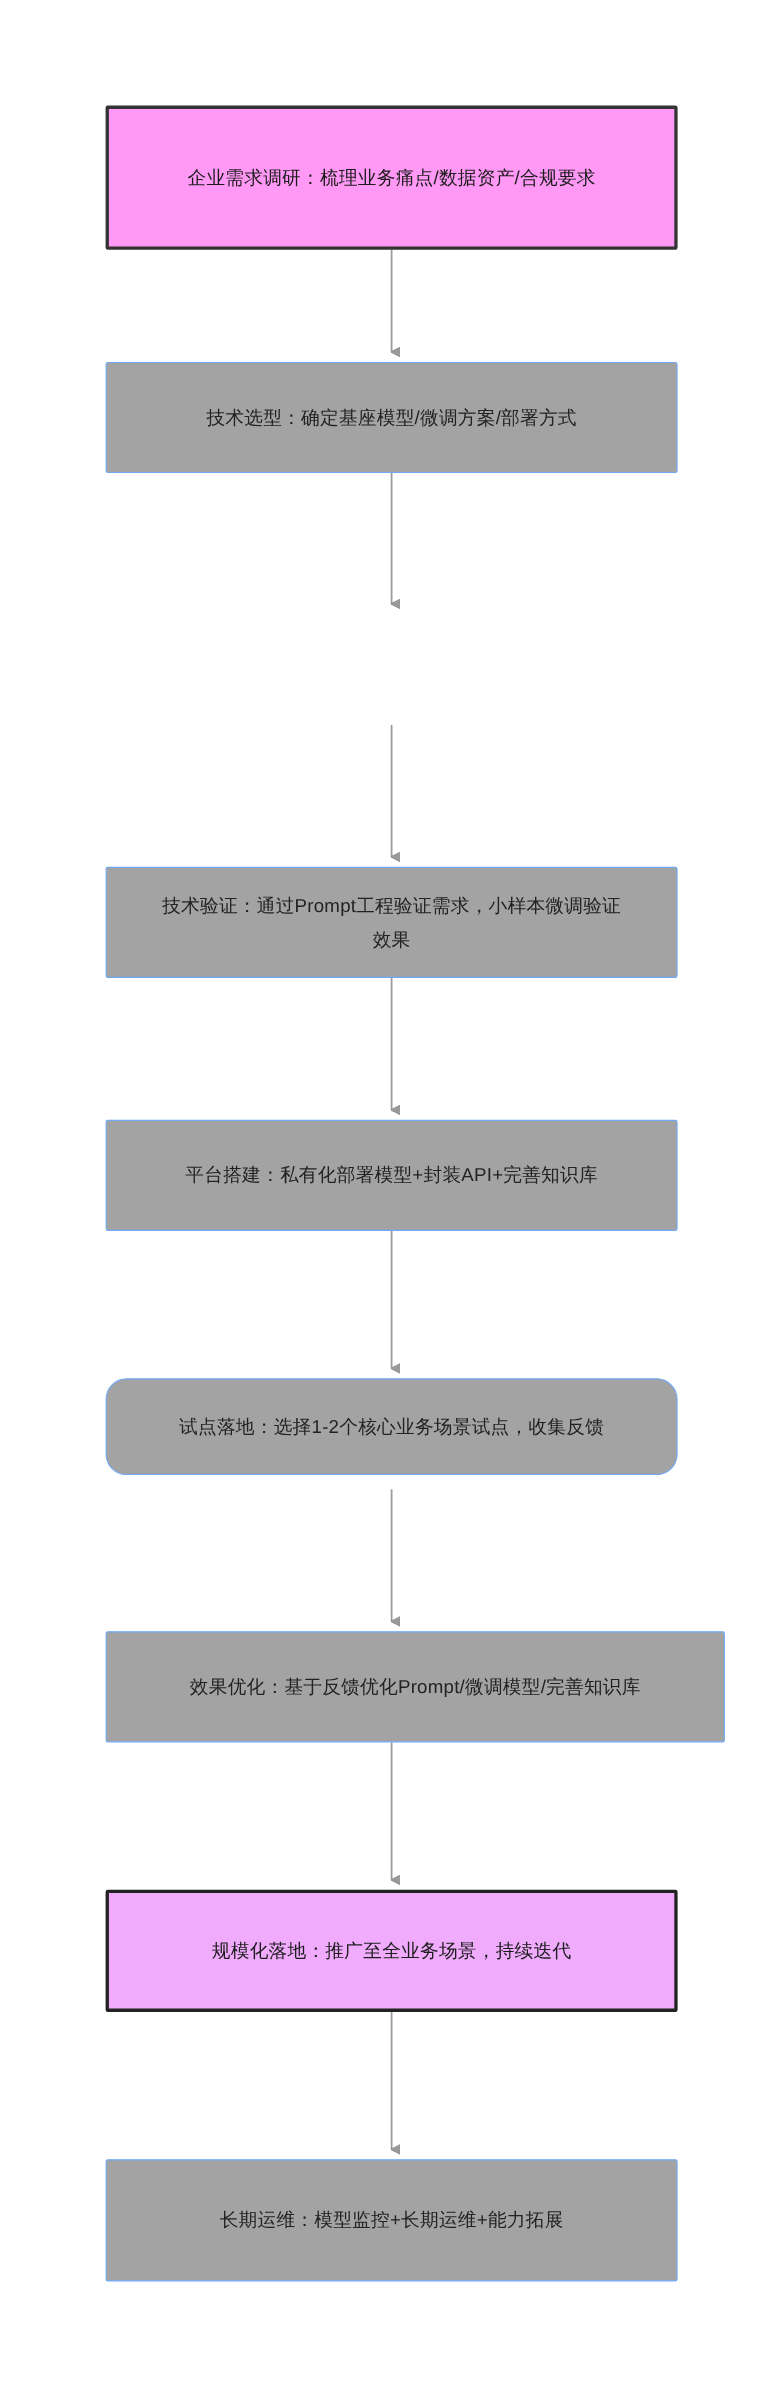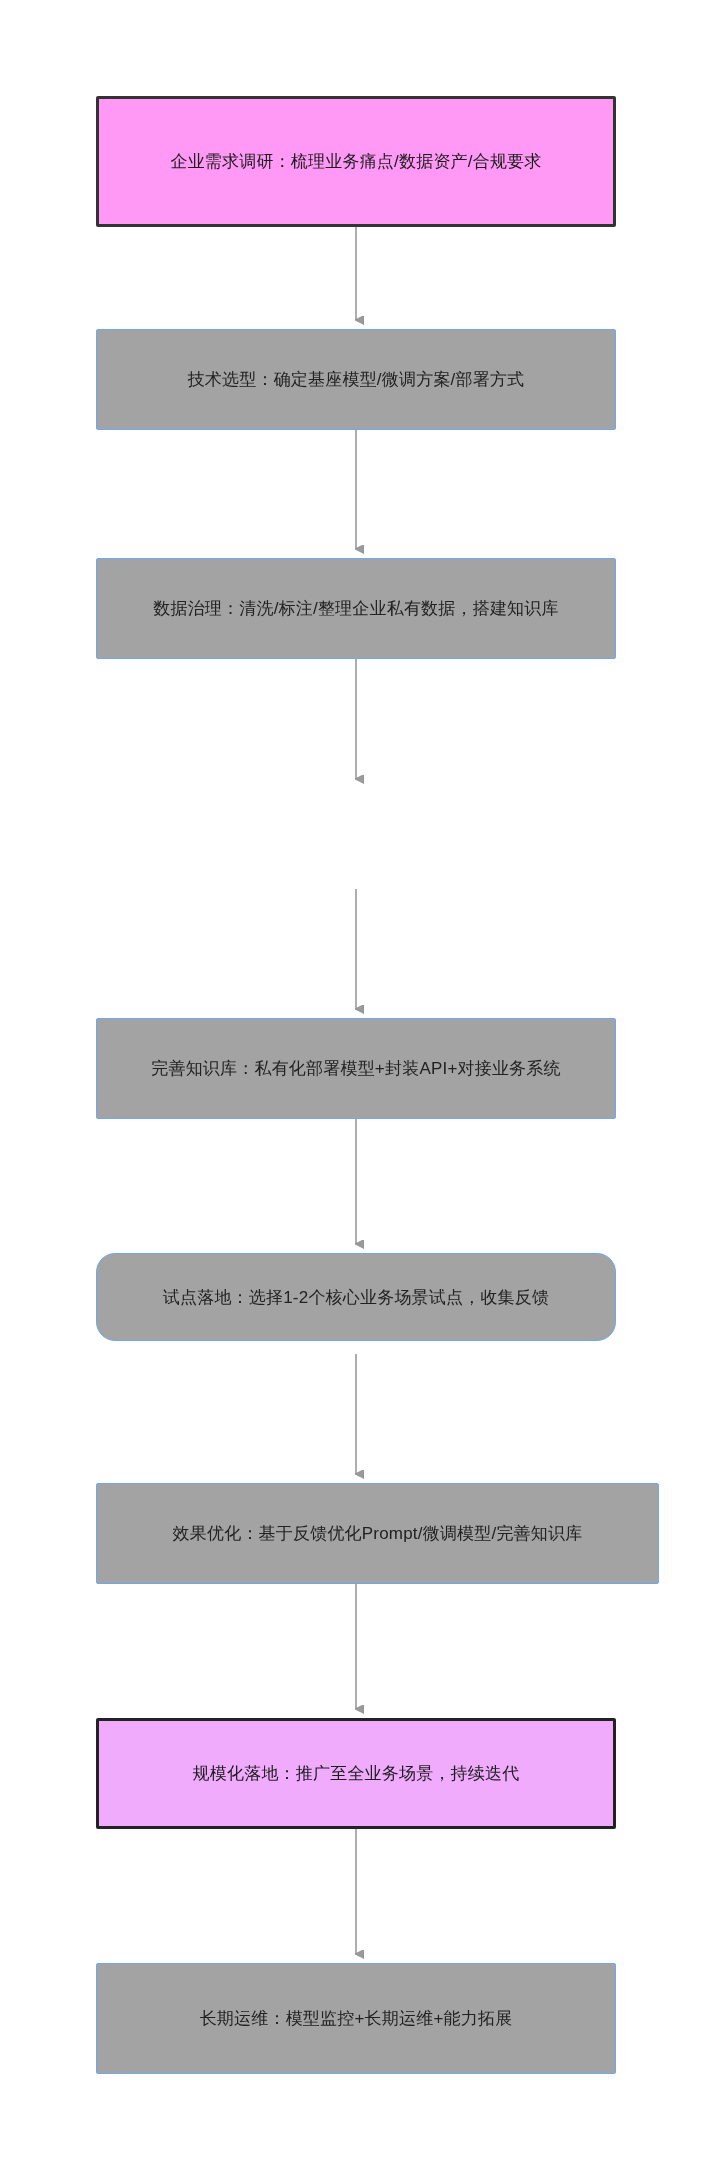--- a/index.html
+++ b/index.html
@@ -88,27 +88,27 @@
   </svg>
 
   <div class="node style-pink" style="left: 96px; top: 96px; width: 520px; height: 131px;">
     <span class="node-label">企业需求调研：梳理业务痛点/数据资产/合规要求</span>
   </div>
 
   <div class="node style-blue" style="left: 96px; top: 329px; width: 520px; height: 101px;">
     <span class="node-label">技术选型：确定基座模型/微调方案/部署方式</span>
   </div>
 
-  <div class="node style-blue" style="left: 96px; top: 558px; width: 520px; height: 101px;">
-    <span class="node-label">数据治理：清洗/标注/整理企业私有数据，搭建知识库</span>
+
+  <div class="node style-blue" style="left: 96px; top: 788px; width: 520px; height: 101px;">
+    <span class="node-label">技术验证：通过Prompt工程验证需求，小样本微调验证效果</span>
   </div>
 
-
   <div class="node style-blue" style="left: 96px; top: 1018px; width: 520px; height: 101px;">
-    <span class="node-label">完善知识库：私有化部署模型+封装API+对接业务系统</span>
+    <span class="node-label">平台搭建：私有化部署模型+封装API+完善知识库</span>
   </div>
 
   <div class="node style-blue" style="left: 96px; top: 1253px; width: 520px; height: 88px; border-radius: 19px;">
     <span class="node-label">试点落地：选择1-2个核心业务场景试点，收集反馈</span>
   </div>
 
   <div class="node style-blue" style="left: 96px; top: 1483px; width: 563px; height: 101px;">
     <span class="node-label">效果优化：基于反馈优化Prompt/微调模型/完善知识库</span>
   </div>
 

